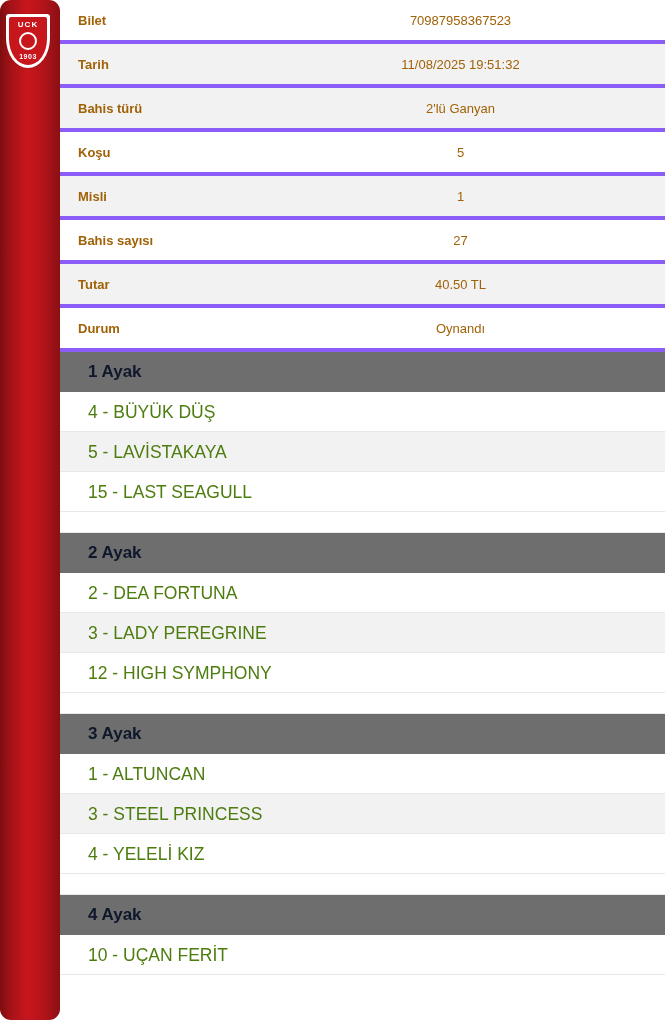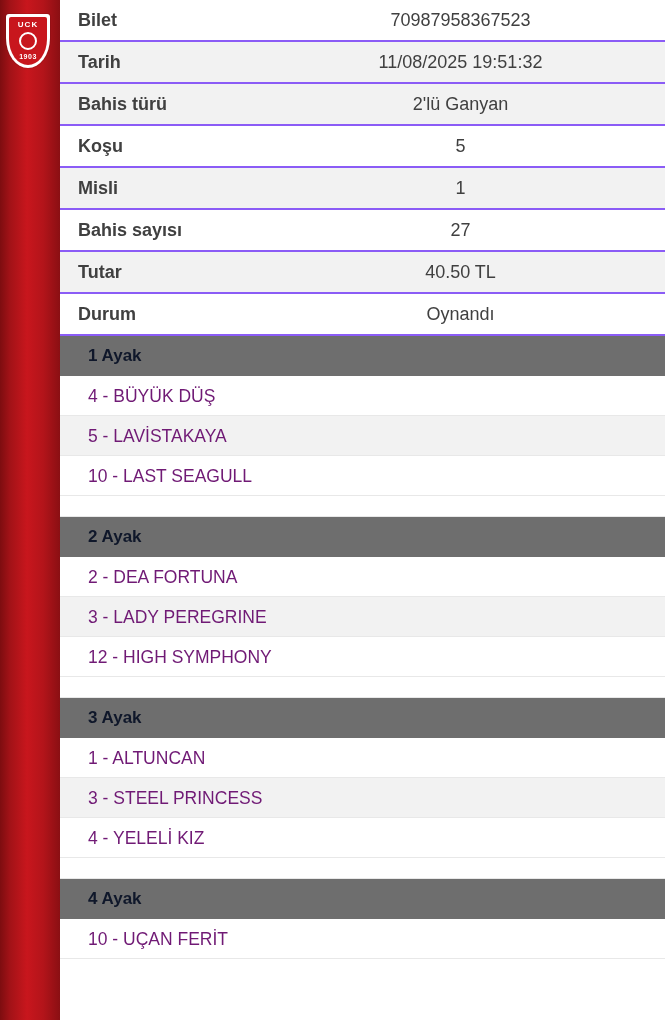--- a/index.html
+++ b/index.html
@@ -20,20 +20,21 @@
     display: flex;
     background: #ffffff;
   }
   
   .rail {
     position: relative;
     width: 60px;
     flex: 0 0 60px;
     background: linear-gradient(to right, #7d0d10 0%, #a11217 16%, #c8161d 45%, #b3141a 72%, #8a0f13 100%);
     overflow: hidden;
+    border-radius: 11px;
   }
   .rail-logo {
     position: absolute;
     top: 14px;
     left: 6px;
     width: 48px;
     height: 56px;
   }
   .crest {
     position: relative;
@@ -84,23 +85,23 @@
     background: #ffffff;
     overflow: hidden;
   }
   .info-table {
     width: 100%;
     border-collapse: collapse;
   }
   .info-row td {
     height: 40px;
     padding: 0 0 0 18px;
-    font-size: 18px;
-    color: #404040;
-    border-bottom: 2px solid #8b5cf6;
+    font-size: 13px;
+    color: #a16207;
+    border-bottom: 4px solid #8b5cf6;
     vertical-align: middle;
     white-space: nowrap;
   }
   .info-row td.label {
     width: 178px;
     font-weight: bold;
   }
   .info-row td.value {
     padding-left: 0;
     font-weight: normal;
@@ -124,21 +125,21 @@
     list-style: none;
     margin: 0;
     padding: 0;
     background: #ffffff;
   }
   .leg-item {
     height: 40px;
     line-height: 40px;
     padding-left: 28px;
     font-size: 17.5px;
-    color: #701a75;
+    color: #4d7c0f;
     border-bottom: 1px solid #e8e8e8;
     box-sizing: border-box;
     white-space: nowrap;
     overflow: hidden;
     text-overflow: ellipsis;
   }
   .leg-item.alt {
     background: #f2f2f2;
   }
   .leg-gap {
@@ -200,21 +201,21 @@
           <td class="label">Durum</td>
           <td class="value">Oynandı</td>
         </tr>
       </tbody>
     </table>
 
     <div class="leg-header">1 Ayak</div>
     <ul class="leg-list">
       <li class="leg-item">4 - BÜYÜK DÜŞ</li>
       <li class="leg-item alt">5 - LAVİSTAKAYA</li>
-      <li class="leg-item">10 - LAST SEAGULL</li>
+      <li class="leg-item">15 - LAST SEAGULL</li>
       <li class="leg-gap"></li>
     </ul>
 
     <div class="leg-header">2 Ayak</div>
     <ul class="leg-list">
       <li class="leg-item">2 - DEA FORTUNA</li>
       <li class="leg-item alt">3 - LADY PEREGRINE</li>
       <li class="leg-item">12 - HIGH SYMPHONY</li>
       <li class="leg-gap"></li>
     </ul>

